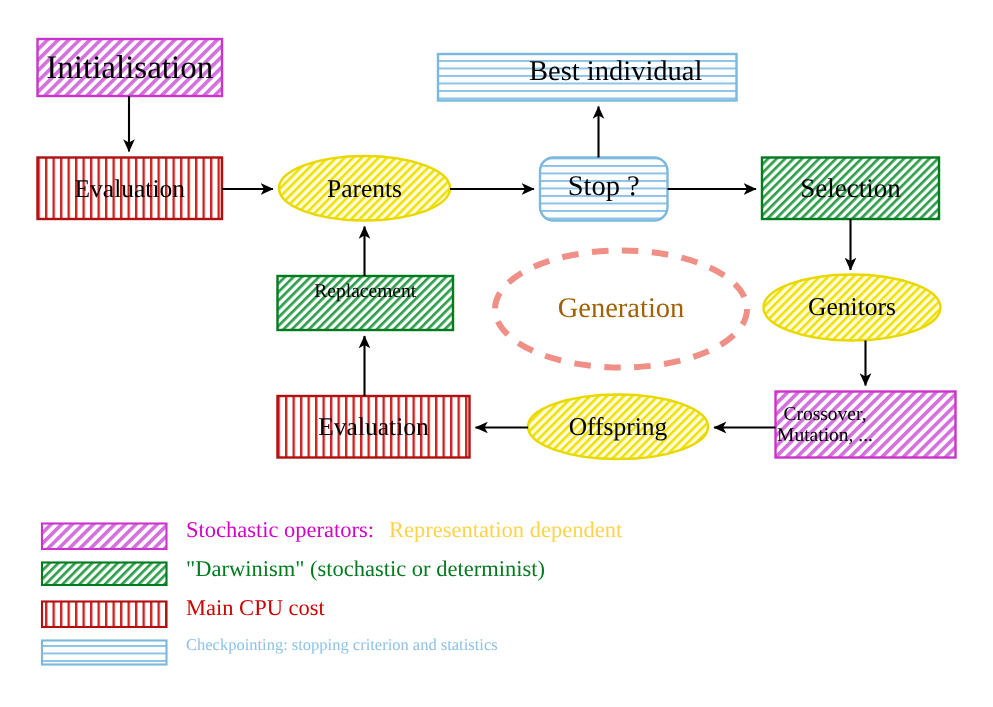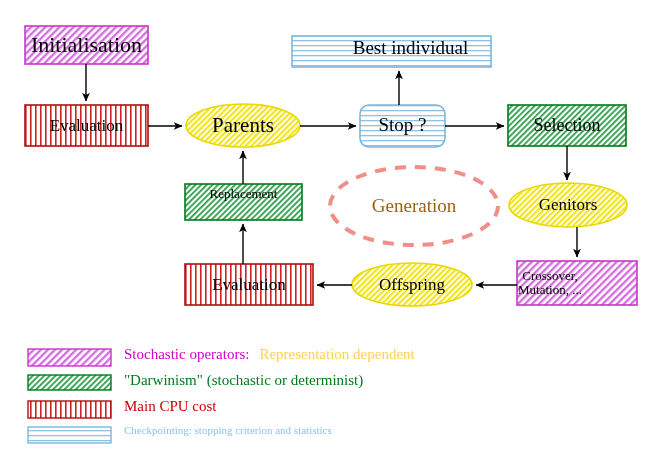--- a/index.html
+++ b/index.html
@@ -88,21 +88,21 @@
         <path d="M 517,285 L 476,285" stroke="#000000" stroke-width="1.4" fill="none" marker-end="url(#arrowhead)"></path>
         <path d="M 352,285 L 317,285" stroke="#000000" stroke-width="1.4" fill="none" marker-end="url(#arrowhead)"></path>
         <path d="M 243,264 L 243,224" stroke="#000000" stroke-width="1.4" fill="none" marker-end="url(#arrowhead)"></path>
         <path d="M 243,184 L 243,151" stroke="#000000" stroke-width="1.4" fill="none" marker-end="url(#arrowhead)"></path>
       </g>
   </svg>
 
   <div id="labels-layer">
       <div class="node-label" style="left: 25px; top: 26px; width: 123px; height: 38px; font-size: 22px; border-radius: 19px;">Initialisation</div>
       <div class="node-label" style="left: 25px; top: 105px; width: 123px; height: 41px; font-size: 17px;">Evaluation</div>
-      <div class="node-label" style="left: 186px; top: 104px; width: 114px; height: 43px; font-size: 21px;">Parents</div>
+      <div class="node-label" style="left: 186px; top: 104px; width: 114px; height: 43px; font-size: 17px;">Parents</div>
       <div class="node-label" style="left: 292px; top: 36px; width: 199px; height: 24px; font-size: 19px; margin-left: 19px;">Best individual</div>
       <div class="node-label" style="left: 360px; top: 105px; width: 85px; height: 40px; font-size: 19px;">Stop ?</div>
       <div class="node-label" style="left: 508px; top: 105px; width: 118px; height: 41px; font-size: 18px;">Selection</div>
       <div class="node-label" style="left: 509px; top: 183px; width: 118px; height: 44px; font-size: 17px;">Genitors</div>
       <div class="node-label" style="left: 490px; top: 261px; width: 120px; height: 44px; font-size: 13px;">Crossover,
 Mutation, ...</div>
       <div class="node-label" style="left: 352px; top: 263px; width: 120px; height: 43px; font-size: 17px;">Offspring</div>
       <div class="node-label" style="left: 185px; top: 264px; width: 128px; height: 41px; font-size: 17px;">Evaluation</div>
       <div class="node-label" style="left: 185px; top: 184px; width: 117px; height: 20px; font-size: 13px;">Replacement</div>
       <div class="node-label" style="left: 330px; top: 167px; width: 168px; height: 78px; font-size: 19px; color: #a16207;">Generation</div>

